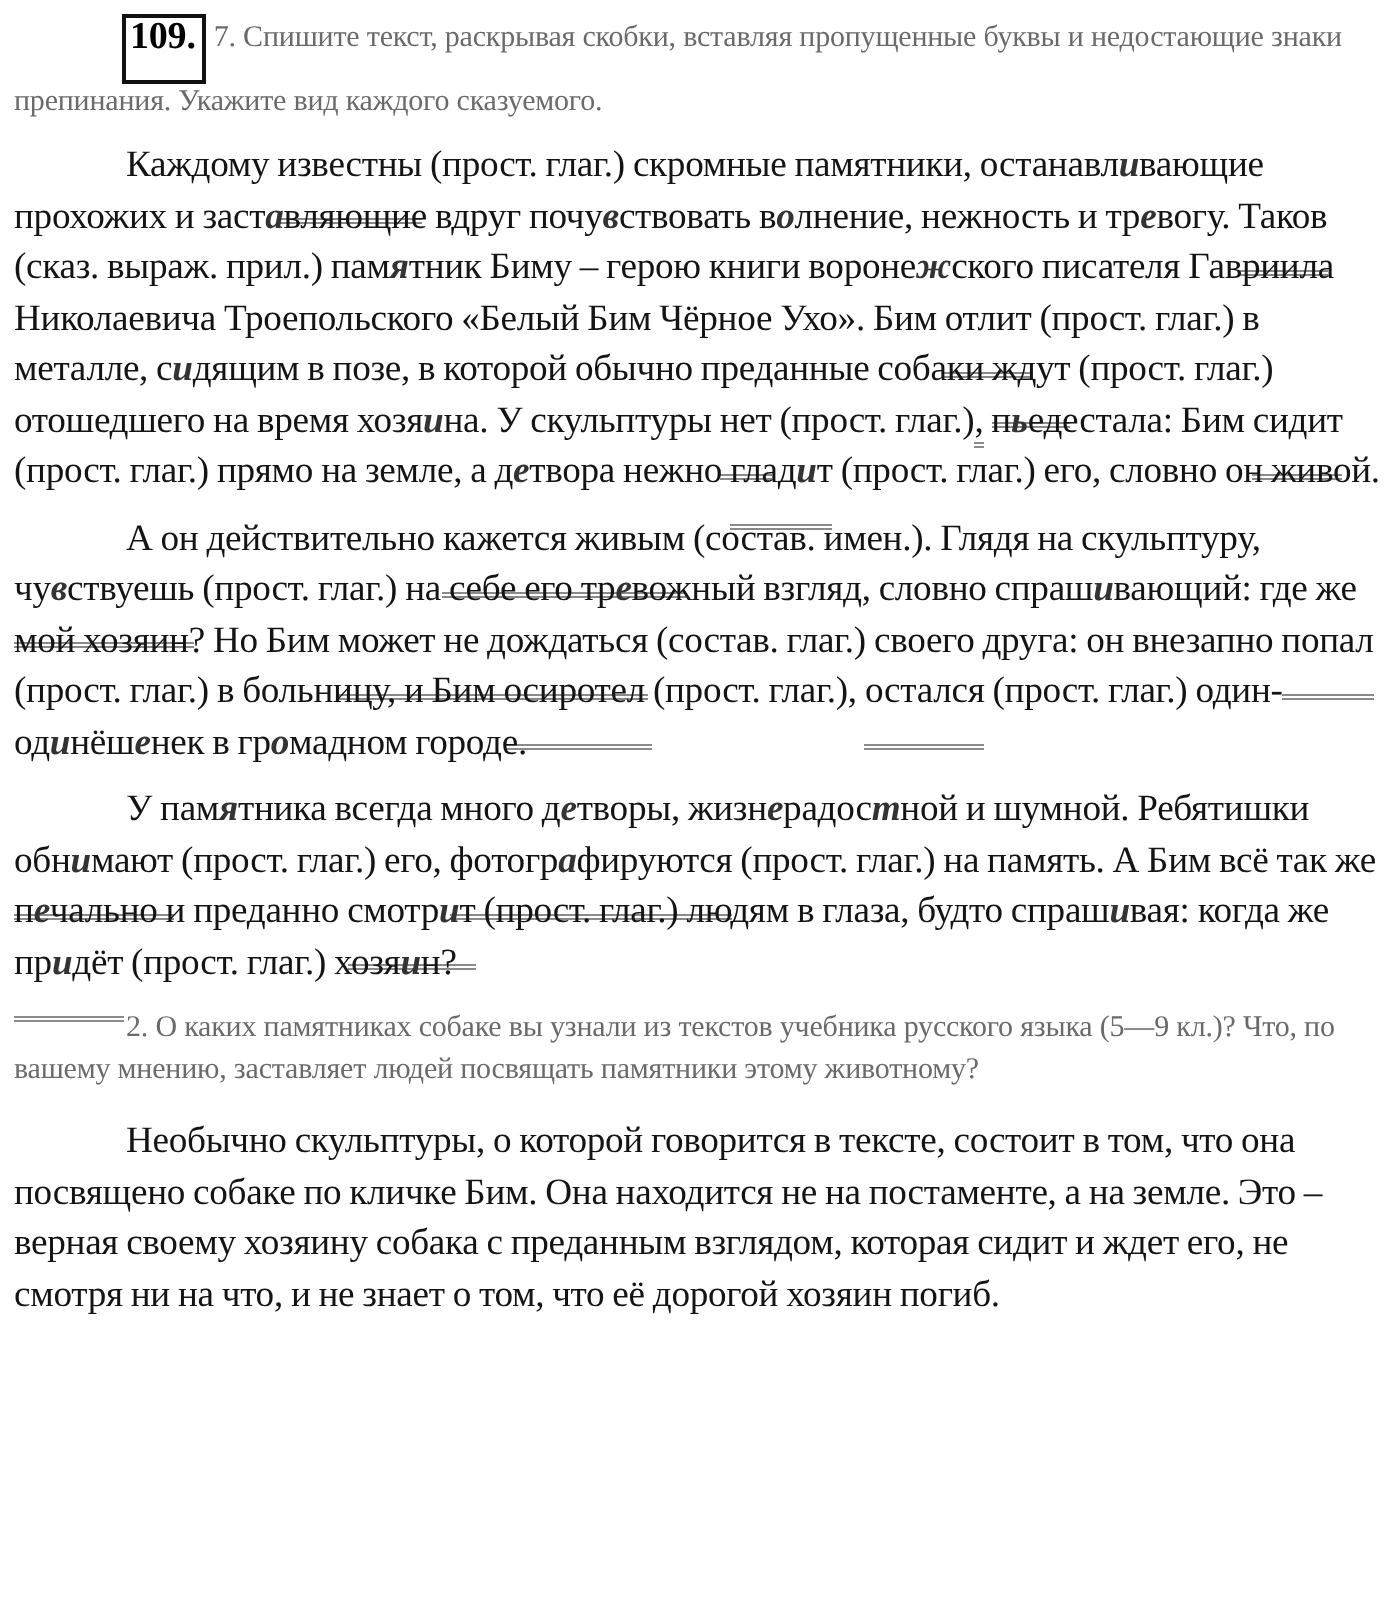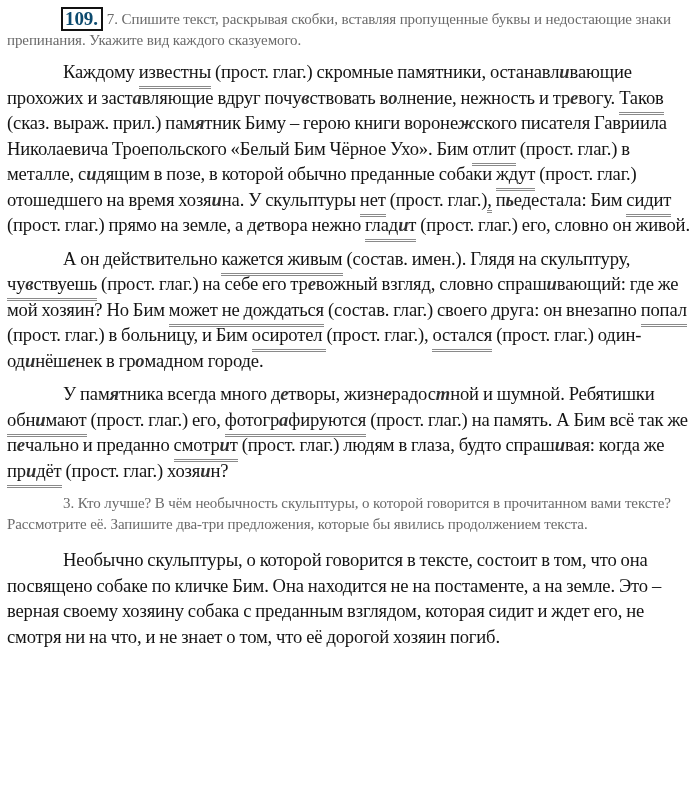--- a/index.html
+++ b/index.html
@@ -25,45 +25,45 @@
       color: #6a6a6a;
       margin: 0;
       text-align: left;
       letter-spacing: -0.1px;
     }
     .task .indent { display: inline-block; width: 56px; }
     .num-box {
       display: inline-block;
       border: 2px solid #111;
       font-weight: bold;
-      color: #0c4a6e;
+      color: #000000;
       font-size: 19px;
       line-height: 20px;
-      padding: 0 3px 0 2px;
+      padding: 0 3px 11px 2px;
       margin-left: 54px;
       margin-right: 4px;
       position: relative;
       top: 1px;
     }
     .body {
       font-size: 18.6px;
       line-height: 25.5px;
       color: #141414;
       margin: 0;
       text-indent: 56px;
       letter-spacing: -0.15px;
       word-spacing: -0.5px;
     }
     .body.mt { margin-top: 8px; }
     .task.mt { margin-top: 10px; }
     .answer.mt { margin-top: 12px; }
     u.pred {
       text-decoration: none;
       border-bottom: 3px double #8a8a8a;
-      padding-bottom: 4px;
+      padding-bottom: 16px;
       line-height: 1;
     }
     b.ins {
       font-style: italic;
       font-weight: bold;
       color: #333;
     }
     .comma-mark {
       border-bottom: 3px double #8a8a8a;
     }
@@ -72,19 +72,19 @@
 <body>
 
 <div class="page">
 
   <p class="task"><span class="num-box">109.</span><span>7. Спишите текст, раскрывая скобки, вставляя пропущенные буквы и недостающие знаки препинания. Укажите вид каждого сказуемого.</span></p>
 
   <p class="body mt">Каждому <u class="pred">известны</u> (прост. глаг.) скромные памятники, останавл<b class="ins">и</b>вающие прохожих и заст<b class="ins">а</b>вляющие вдруг почу<b class="ins">в</b>ствовать в<b class="ins">о</b>лнение, нежность и тр<b class="ins">е</b>вогу. <u class="pred">Таков</u> (сказ. выраж. прил.) пам<b class="ins">я</b>тник Биму – герою книги воронe<b class="ins">ж</b>ского писателя Гавриила Николаевича Троепольского «Белый Бим Чёрное Ухо». Бим <u class="pred">отлит</u> (прост. глаг.) в металле, с<b class="ins">и</b>дящим в позе, в которой обычно преданные собаки <u class="pred">ждут</u> (прост. глаг.) отошедшего на время хозя<b class="ins">и</b>на. У скульптуры <u class="pred">нет</u> (прост. глаг.)<span class="comma-mark">,</span> п<b class="ins">ь</b>едестала: Бим <u class="pred">сидит</u> (прост. глаг.) прямо на земле, а д<b class="ins">е</b>твора нежно <u class="pred">глад</u><u class="pred"><b class="ins">и</b></u><u class="pred">т</u> (прост. глаг.) его, словно он живой.</p>
   <p class="body mt">А он действительно <u class="pred">кажется живым</u> (состав. имен.). Глядя на скульптуру, <u class="pred">чу</u><u class="pred"><b class="ins">в</b></u><u class="pred">ствуешь</u> (прост. глаг.) на себе его тр<b class="ins">е</b>вожный взгляд, словно спраш<b class="ins">и</b>вающий: где же мой хозяин? Но Бим <u class="pred">может не дождаться</u> (состав. глаг.) своего друга: он внезапно <u class="pred">попал</u> (прост. глаг.) в больницу, и Бим <u class="pred">осиротел </u>(прост. глаг.), <u class="pred">остался</u> (прост. глаг.) один-од<b class="ins">и</b>нёш<b class="ins">е</b>нек в гр<b class="ins">о</b>мадном городе.</p>
   <p class="body mt">У пам<b class="ins">я</b>тника всегда много д<b class="ins">е</b>творы, жизн<b class="ins">е</b>радос<b class="ins">т</b>ной и шумной. Ребятишки <u class="pred">обн</u><u class="pred"><b class="ins">и</b></u><u class="pred">мают</u> (прост. глаг.) его, <u class="pred">фотогр</u><u class="pred"><b class="ins">а</b></u><u class="pred">фируются</u> (прост. глаг.) на память. А Бим всё так же п<b class="ins">е</b>чально и преданно <u class="pred">смотр</u><u class="pred"><b class="ins">и</b></u><u class="pred">т</u> (прост. глаг.) людям в глаза, будто спраш<b class="ins">и</b>вая: когда же <u class="pred">пр</u><u class="pred"><b class="ins">и</b></u><u class="pred">дёт</u> (прост. глаг.) хозя<b class="ins">и</b>н?</p>
 
+  <p class="task mt"><span class="indent"></span><span>2. О каких памятниках собаке вы узнали из текстов учебника русского языка (5—9 кл.)? Что, по вашему мнению, заставляет людей посвящать памятники этому животному?</span></p>
 
 
-  <p class="task mt"><span class="indent"></span><span>3. Кто лучше? В чём необычность скульптуры, о которой говорится в прочитанном вами тексте? Рассмотрите её. Запишите два-три предложения, которые бы явились продолжением текста.</span></p>
 
   <p class="body answer mt">Необычно скульптуры, о которой говорится в тексте, состоит в том, что она посвящено собаке по кличке Бим. Она находится не на постаменте, а на земле. Это – верная своему хозяину собака с преданным взглядом, которая сидит и ждет его, не смотря ни на что, и не знает о том, что её дорогой хозяин погиб.</p>
 
 </div>
 
 </body></html>

